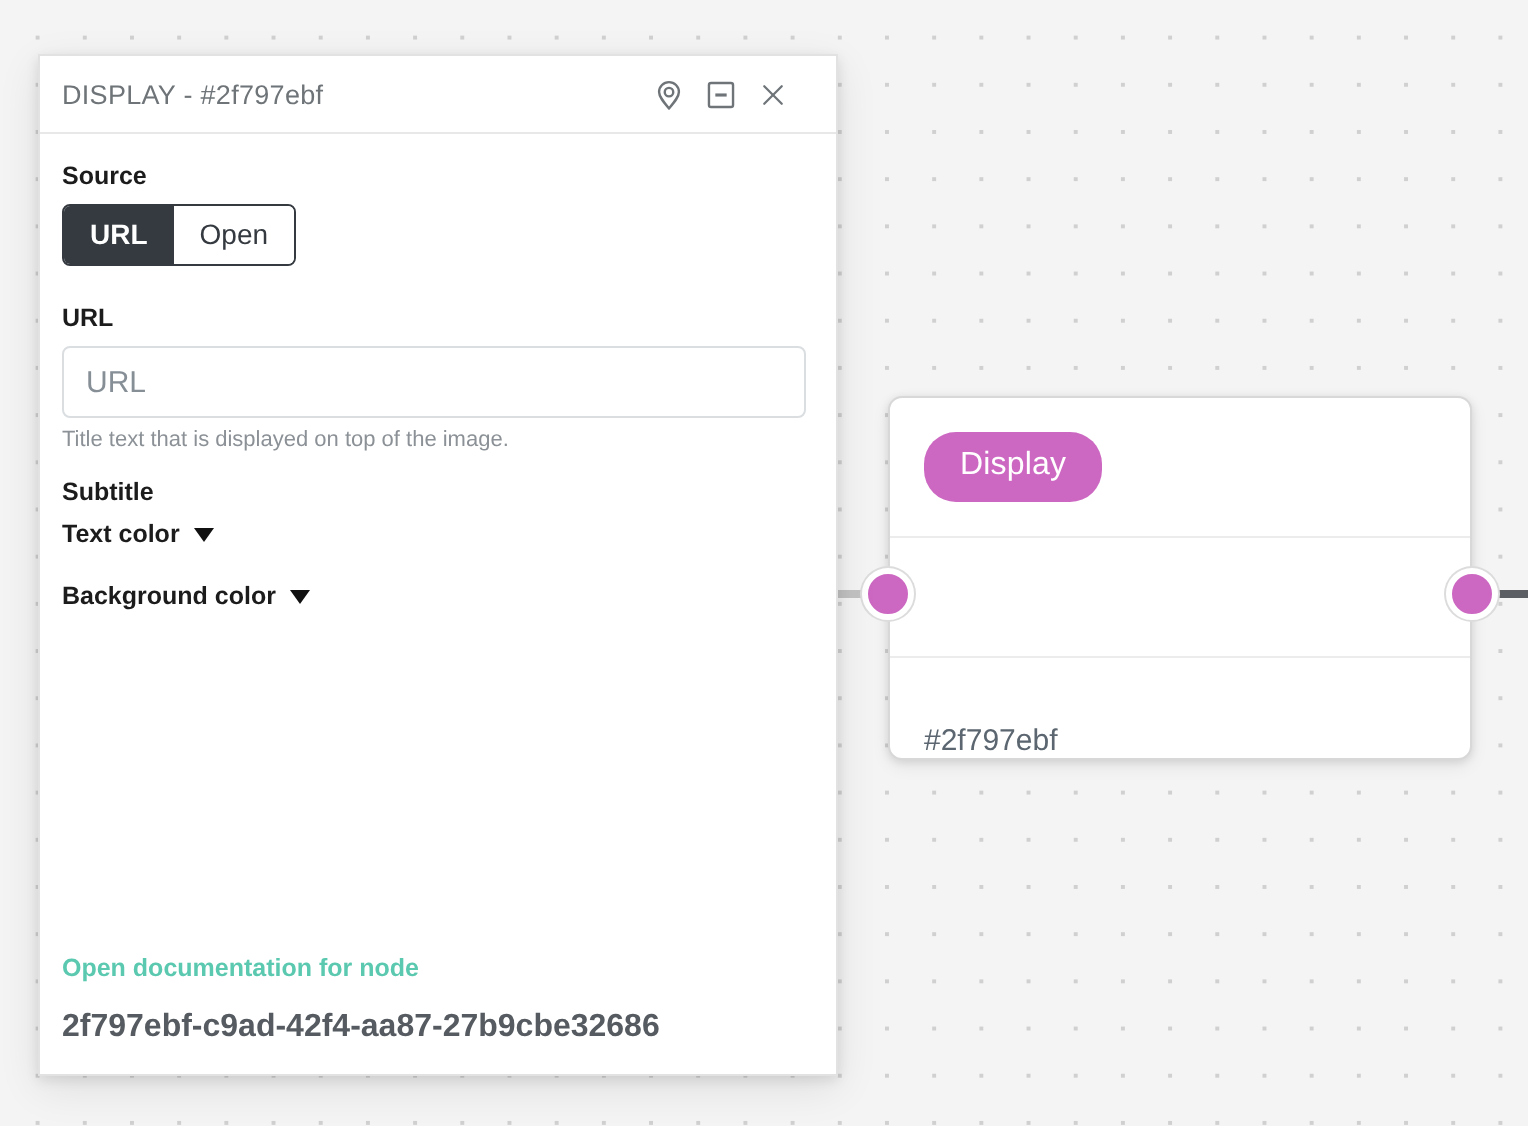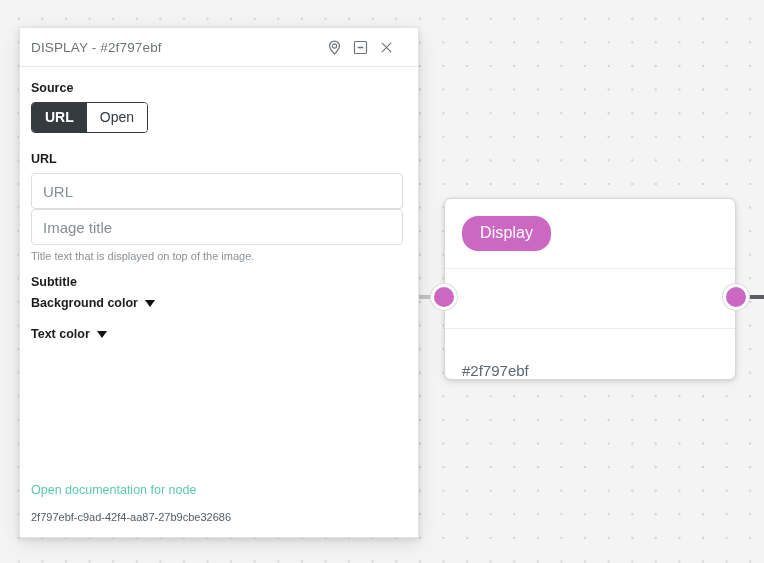--- a/index.html
+++ b/index.html
@@ -234,33 +234,34 @@
   .caret {
     width: 0; height: 0;
     border-left: 5.5px solid transparent;
     border-right: 5.5px solid transparent;
     border-top: 7px solid #111111;
     display: inline-block;
   }
 
   #panel-footer {
     padding: 0 11px 14px 11px;
+    font-weight: bold;
   }
 
   .doc-link {
     display: block;
     font-size: 12.5px;
     color: #5bc9b0;
     text-decoration: none;
     margin-bottom: 14px;
     cursor: pointer;
   }
 
   .uuid-text {
-    font-size: 11px;
+    font-size: 16px;
     color: #555b60;
   }
 </style>
 </head>
 <body>
 
 <div id="canvas">
 
   <div id="node-wrap">
 
@@ -323,34 +324,33 @@
     <div class="toggle-group">
       <button class="toggle-btn active">URL</button>
       <button class="toggle-btn">Open</button>
     </div>
 
     
     <div class="field-label">URL</div>
     <input class="text-input" type="text" placeholder="URL" style="">
 
     
-    <input class="text-input" type="text" placeholder="Image title" style="">
     <div class="helper-text">Title text that is displayed on top of the image.</div>
 
     
     <div class="field-label">Subtitle</div>
 
     
+    <div class="color-row">
+      <span>Text color</span>
+      <span class="caret"></span>
+    </div>
+
     <div class="color-row">
       <span>Background color</span>
-      <span class="caret"></span>
-    </div>
-
-    <div class="color-row">
-      <span>Text color</span>
       <span class="caret"></span>
     </div>
   </div>
 
   <div id="panel-footer">
     <a class="doc-link">Open documentation for node</a>
     <div class="uuid-text">2f797ebf-c9ad-42f4-aa87-27b9cbe32686</div>
   </div>
 </div>
 

